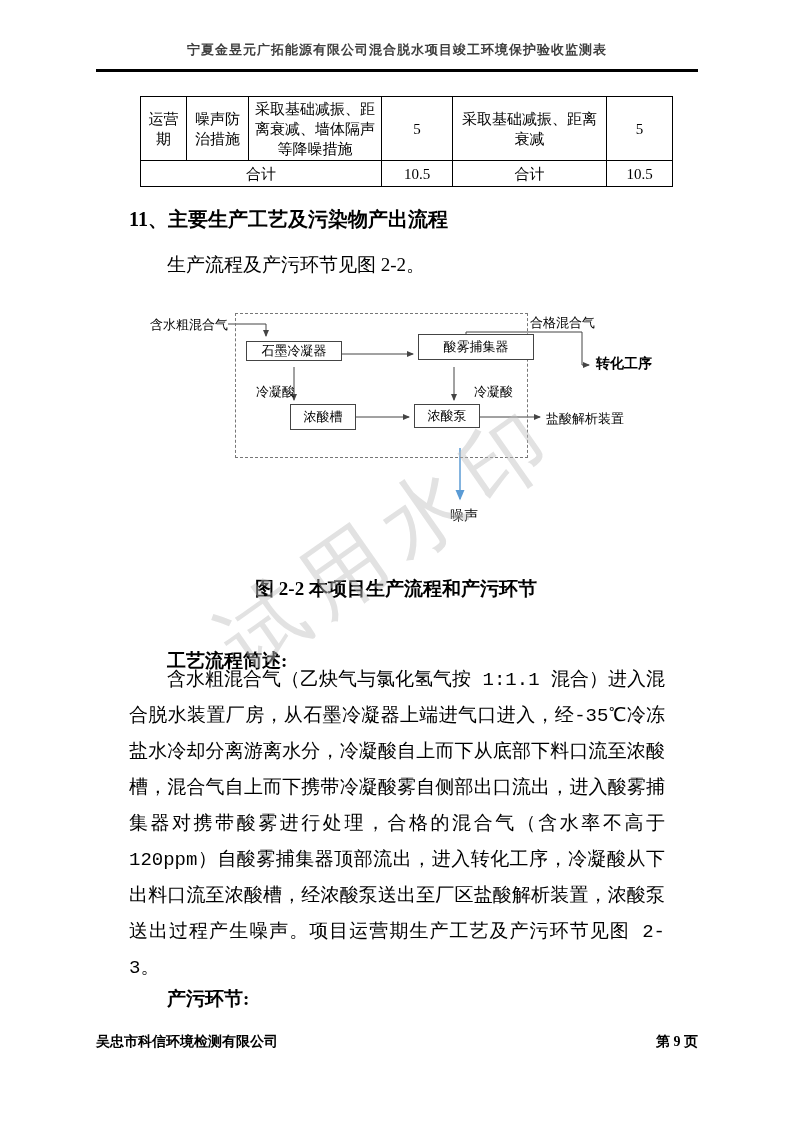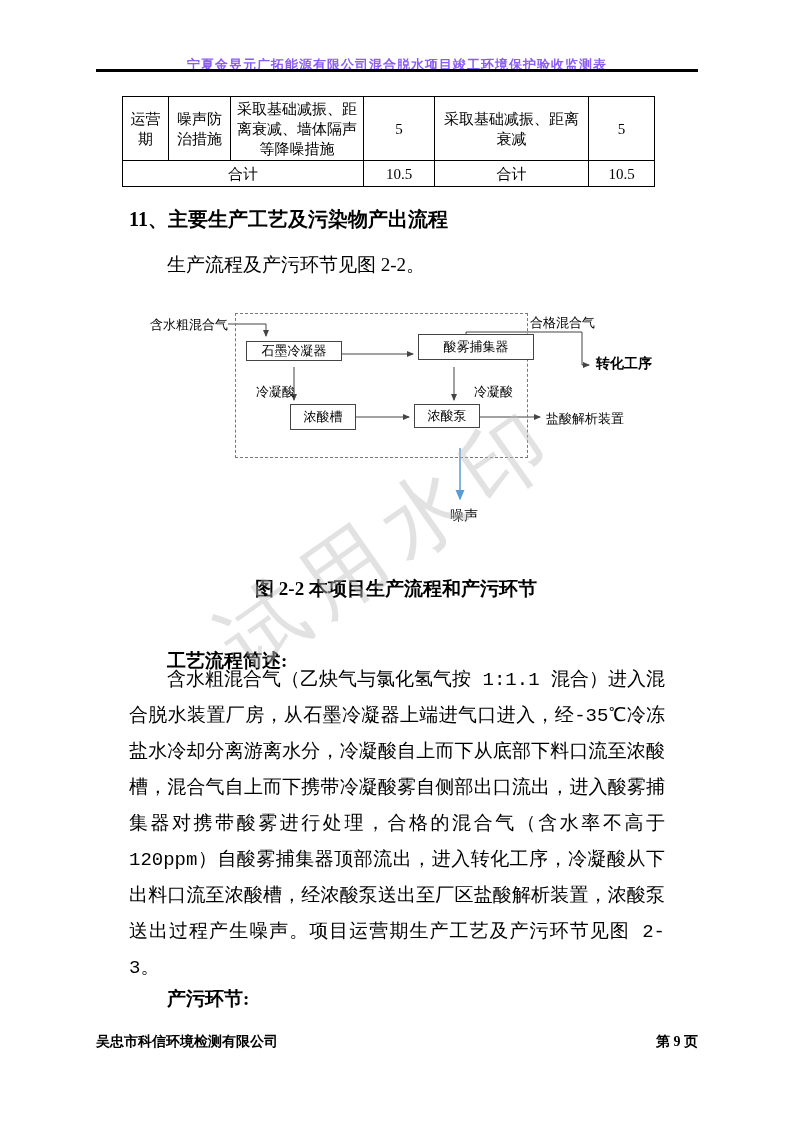--- a/index.html
+++ b/index.html
@@ -8,32 +8,32 @@
     background:#ffffff;
     font-family:"Liberation Serif","DejaVu Serif",serif;
     color:#000;
     position:relative;
     overflow:hidden;
   }
   .page { position:absolute; inset:0; background:#fff; }
 
   
   .header-title {
-    position:absolute; top:56px; left:96px; width:602px;
+    position:absolute; top:41px; left:96px; width:602px;
     text-align:center; font-size:13px; font-weight:bold;
-    color:#8b5cf6; letter-spacing:1px;
+    color:#404040; letter-spacing:1px;
   }
   .header-rule {
     position:absolute; top:69px; left:96px; width:602px; height:3px;
     background:#000;
   }
 
   
   table.meas {
-    position:absolute; top:96px; left:122px; width:532px;
+    position:absolute; top:96px; left:140px; width:532px;
     border-collapse:collapse; table-layout:fixed;
   }
   table.meas td {
     border:1px solid #000; text-align:center; vertical-align:middle;
     font-size:15px; line-height:20px; padding:1px 2px;
   }
   tr.r1 td { height:64px; }
   tr.r2 td { height:26px; }
 
   

